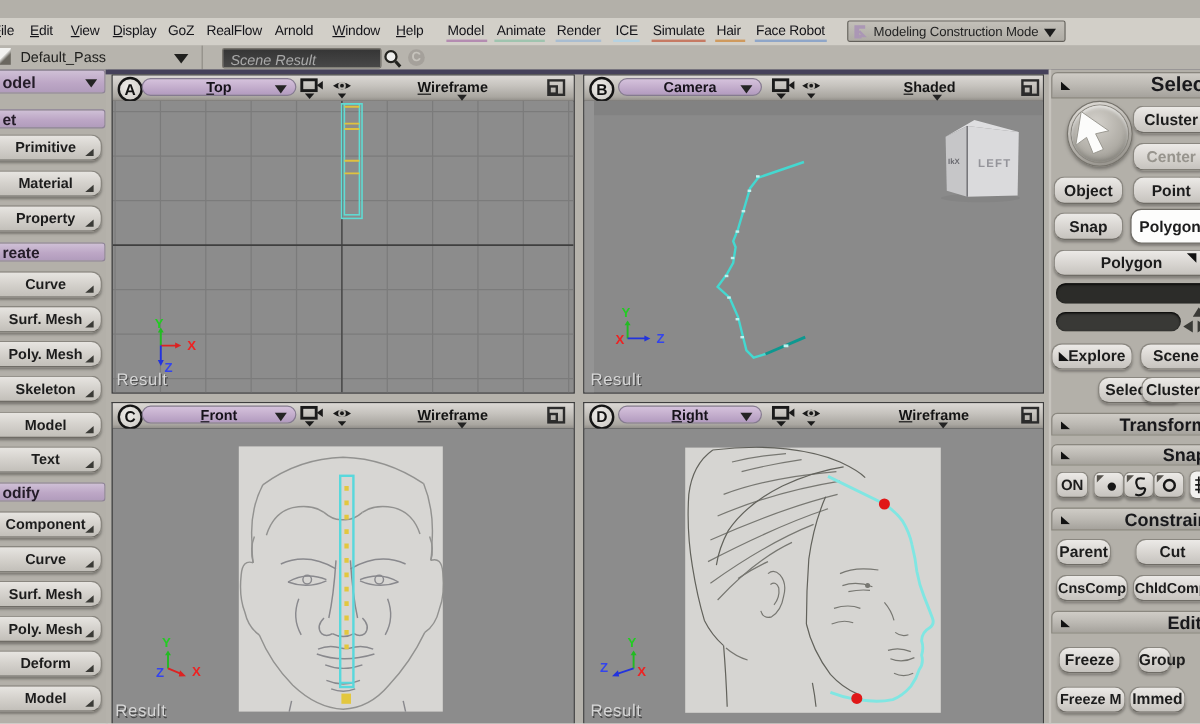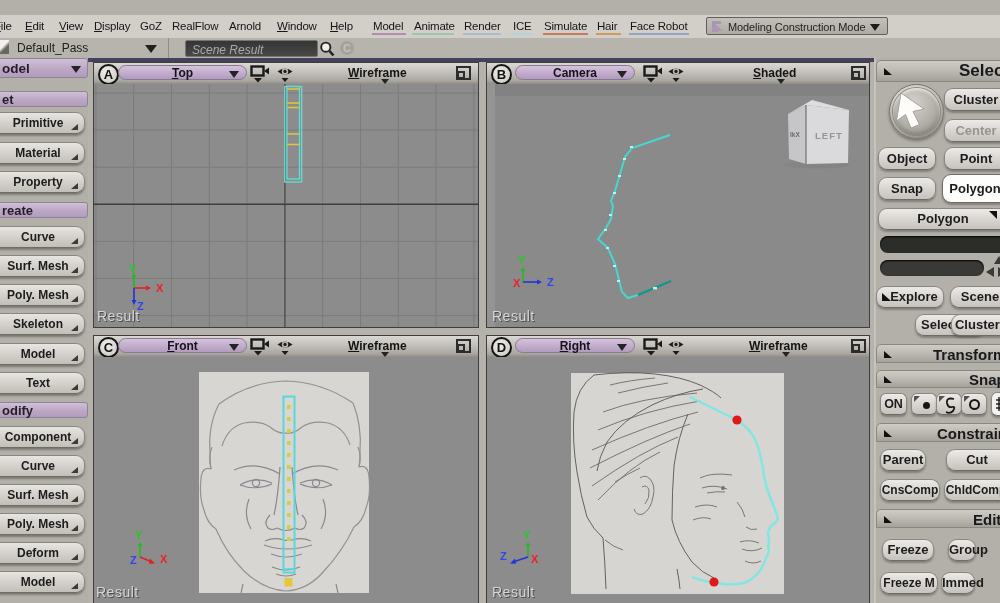--- a/index.html
+++ b/index.html
@@ -522,15 +522,15 @@
   <div class="abs rbtn" style="left:6px;top:421px;width:60px;height:22px;line-height:20px;font-size:12px;">CnsComp</div>
   <div class="abs rbtn" style="left:70px;top:421px;width:64px;height:22px;line-height:20px;font-size:12px;">ChldComp</div>
 
   <div class="abs rhdr" style="left:2px;top:451px;width:140px;height:19px;">
     <div class="rtri" style="left:7px;top:6px;"></div>
     <span class="txt" style="position:absolute;left:96px;top:1px;font-size:15px;">Edit</span>
   </div>
   <div class="abs rbtn" style="left:8px;top:481px;width:52px;height:22px;line-height:20px;">Freeze</div>
   <div class="abs rbtn" style="left:74px;top:481px;width:28px;height:22px;line-height:20px;">Group</div>
   <div class="abs rbtn" style="left:6px;top:514px;width:58px;height:22px;line-height:20px;font-size:12px;text-align:center;">Freeze M</div>
-  <div class="abs rbtn" style="left:67px;top:514px;width:34px;height:22px;line-height:20px;">Immed</div>
+  <div class="abs rbtn" style="left:67px;top:514px;width:47px;height:22px;line-height:20px;">Immed</div>
 </div>
 
 </div>
 </body></html>

